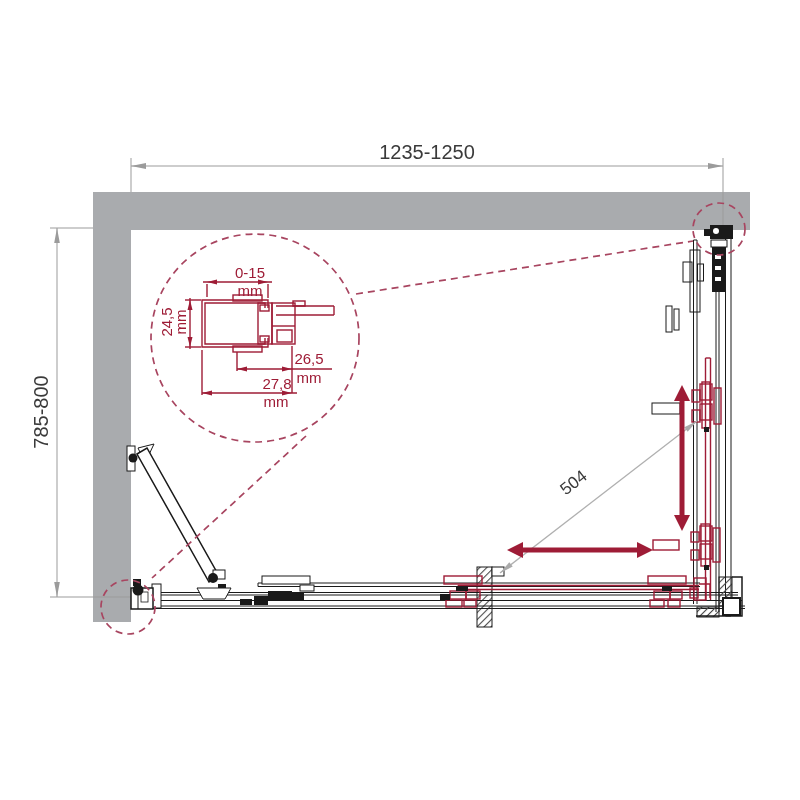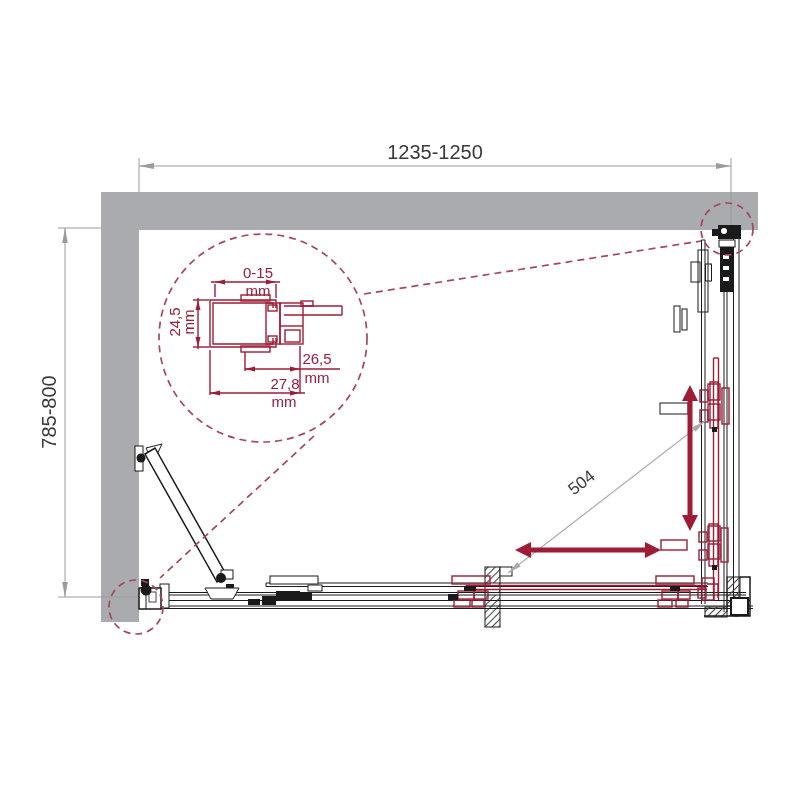--- a/index.html
+++ b/index.html
@@ -1,17 +1,17 @@
 <!DOCTYPE html>
 <html><head>
 <meta charset="utf-8">
 <style>
   html,body{margin:0;padding:0;background:#ffffff;}
   .stage{width:684px;height:800px;position:relative;background:#fff;
-         font-family:"Liberation Sans", sans-serif;padding-left:8px;}
+         font-family:"Liberation Sans", sans-serif;}
   svg{display:block;}
   text{font-family:"Liberation Sans", sans-serif;}
   .dim-text{fill:#3A3A3A;font-size:20px;}
   .dim-text-small{fill:#3A3A3A;font-size:17px;}
   .detail-text{fill:#9E1C36;font-size:15px;}
   .blk{stroke:#1A1A1A;fill:none;stroke-width:1;}
   .blk15{stroke:#1A1A1A;fill:none;stroke-width:1.5;}
   .blkfill{fill:#1A1A1A;stroke:none;}
   .mar{stroke:#9E1C36;fill:none;stroke-width:1.4;}
   .marfill{fill:#9E1C36;stroke:none;}

